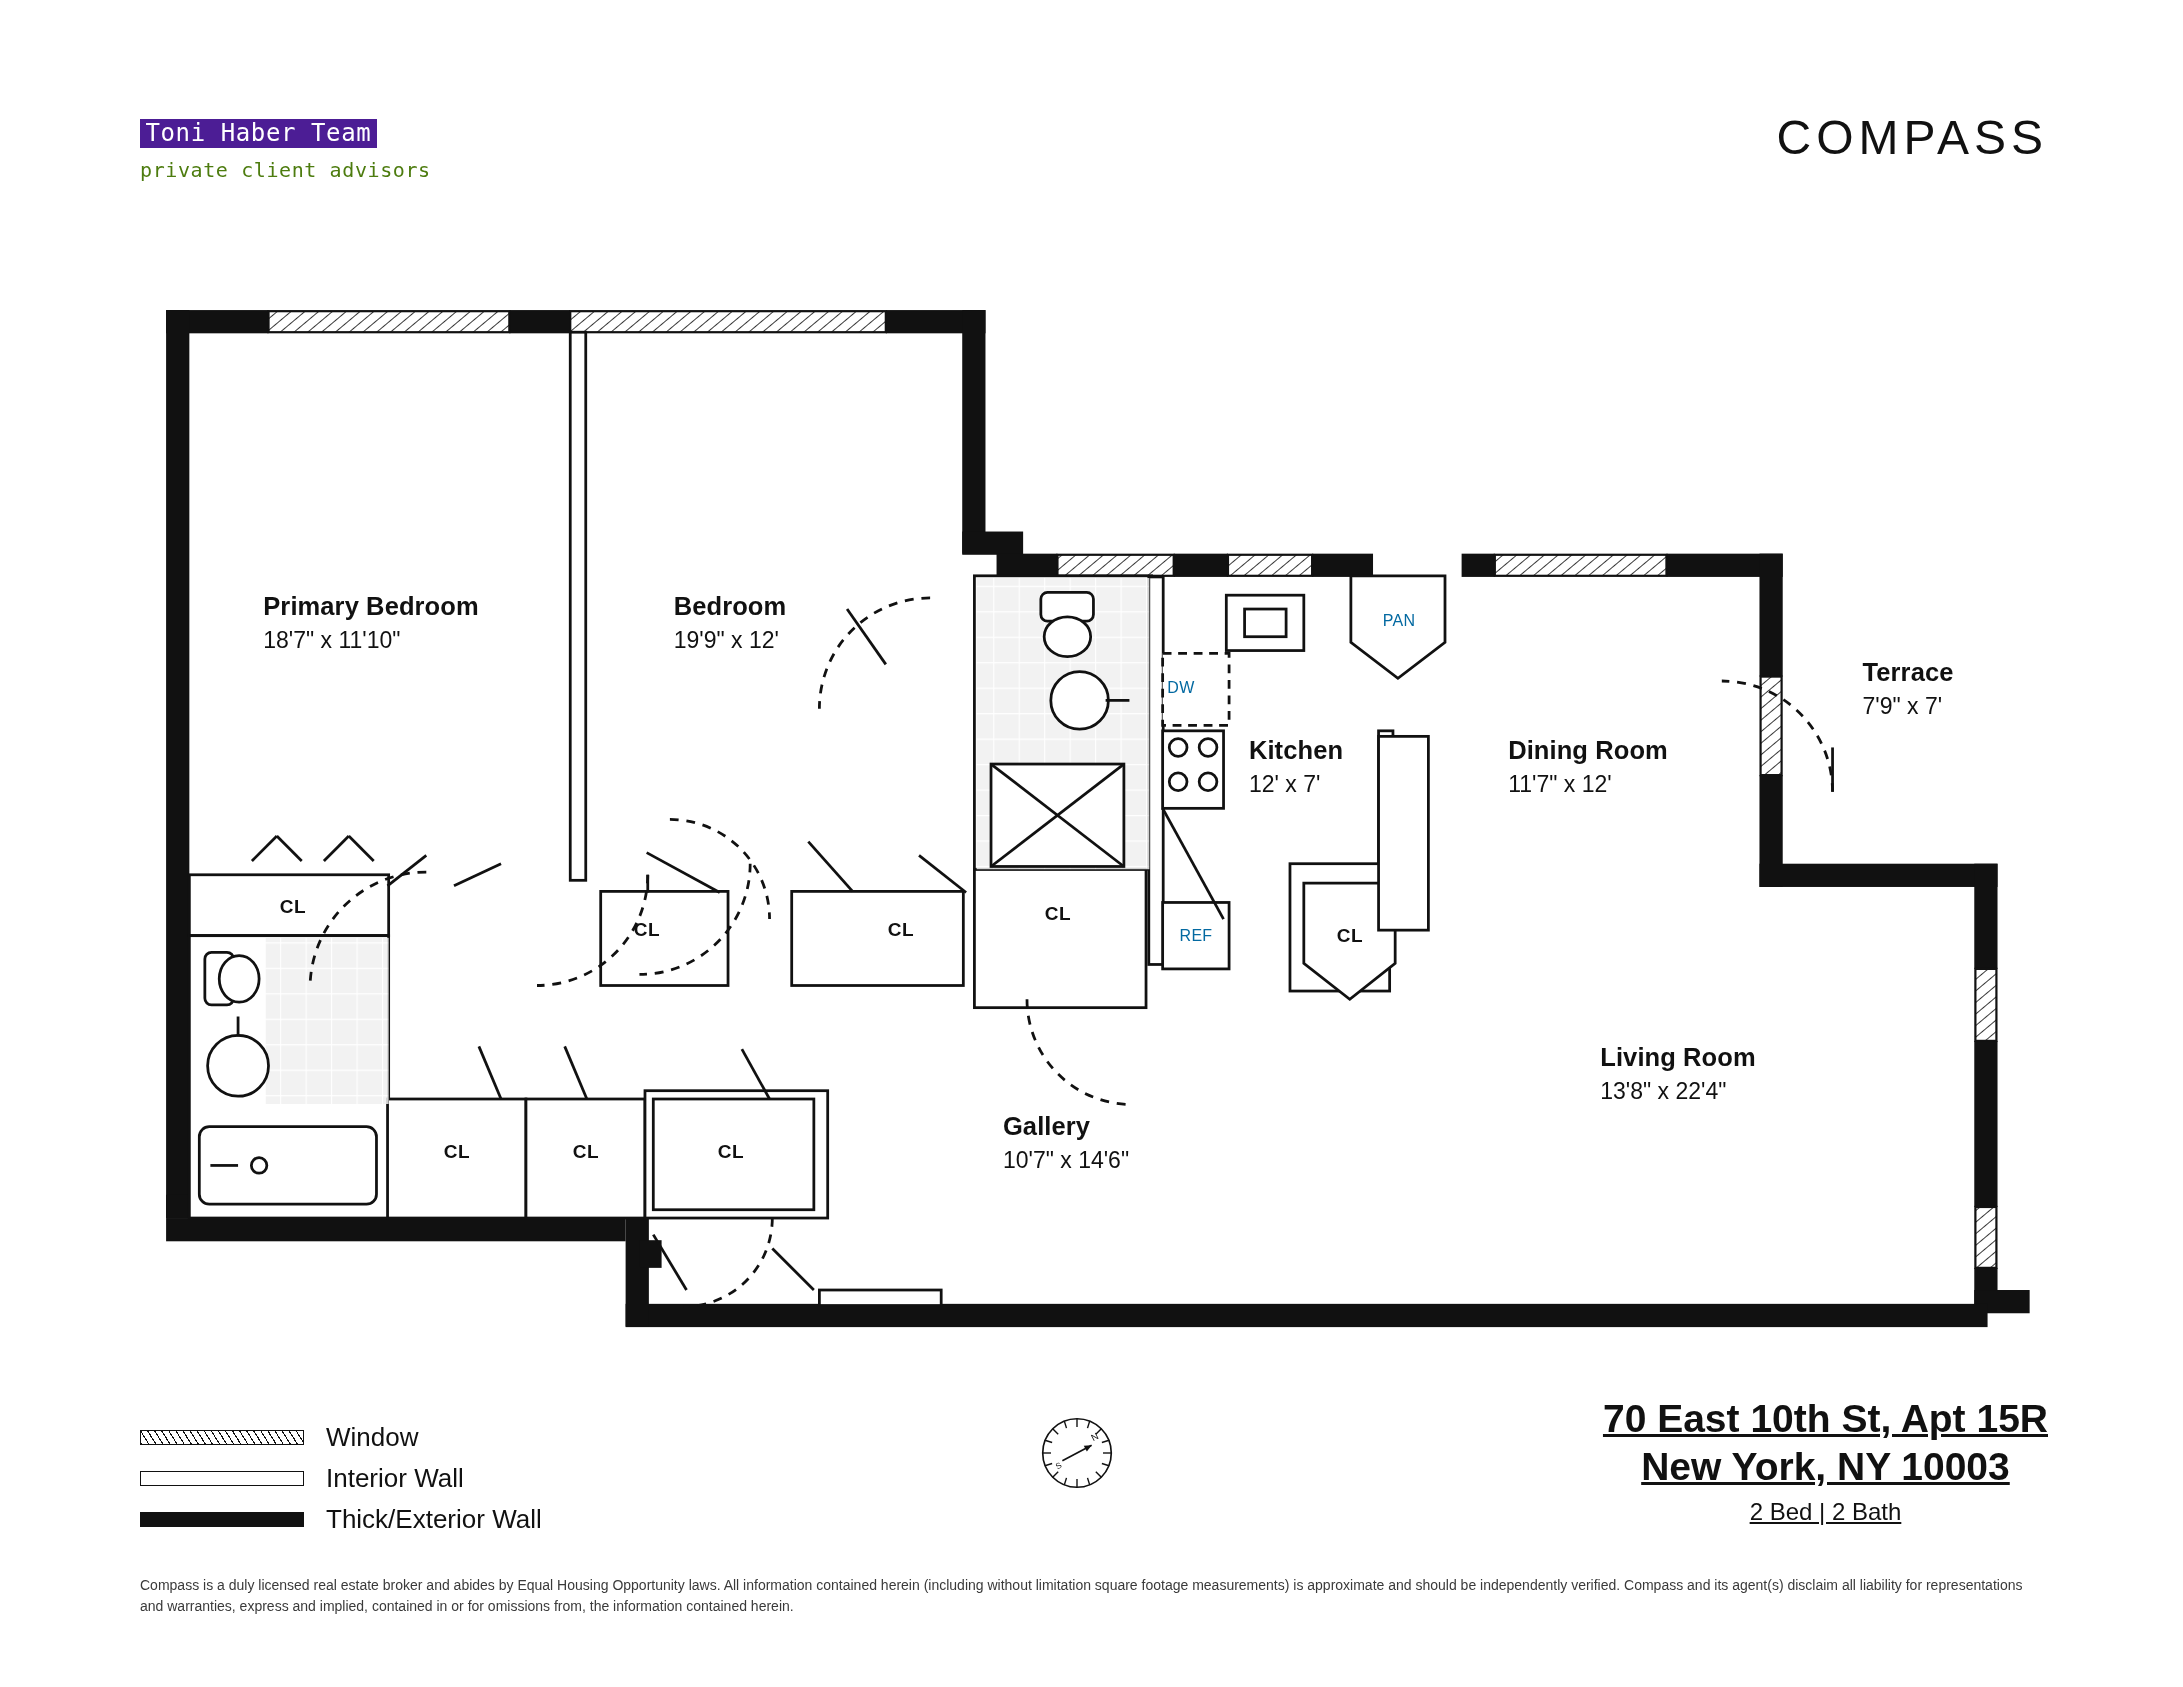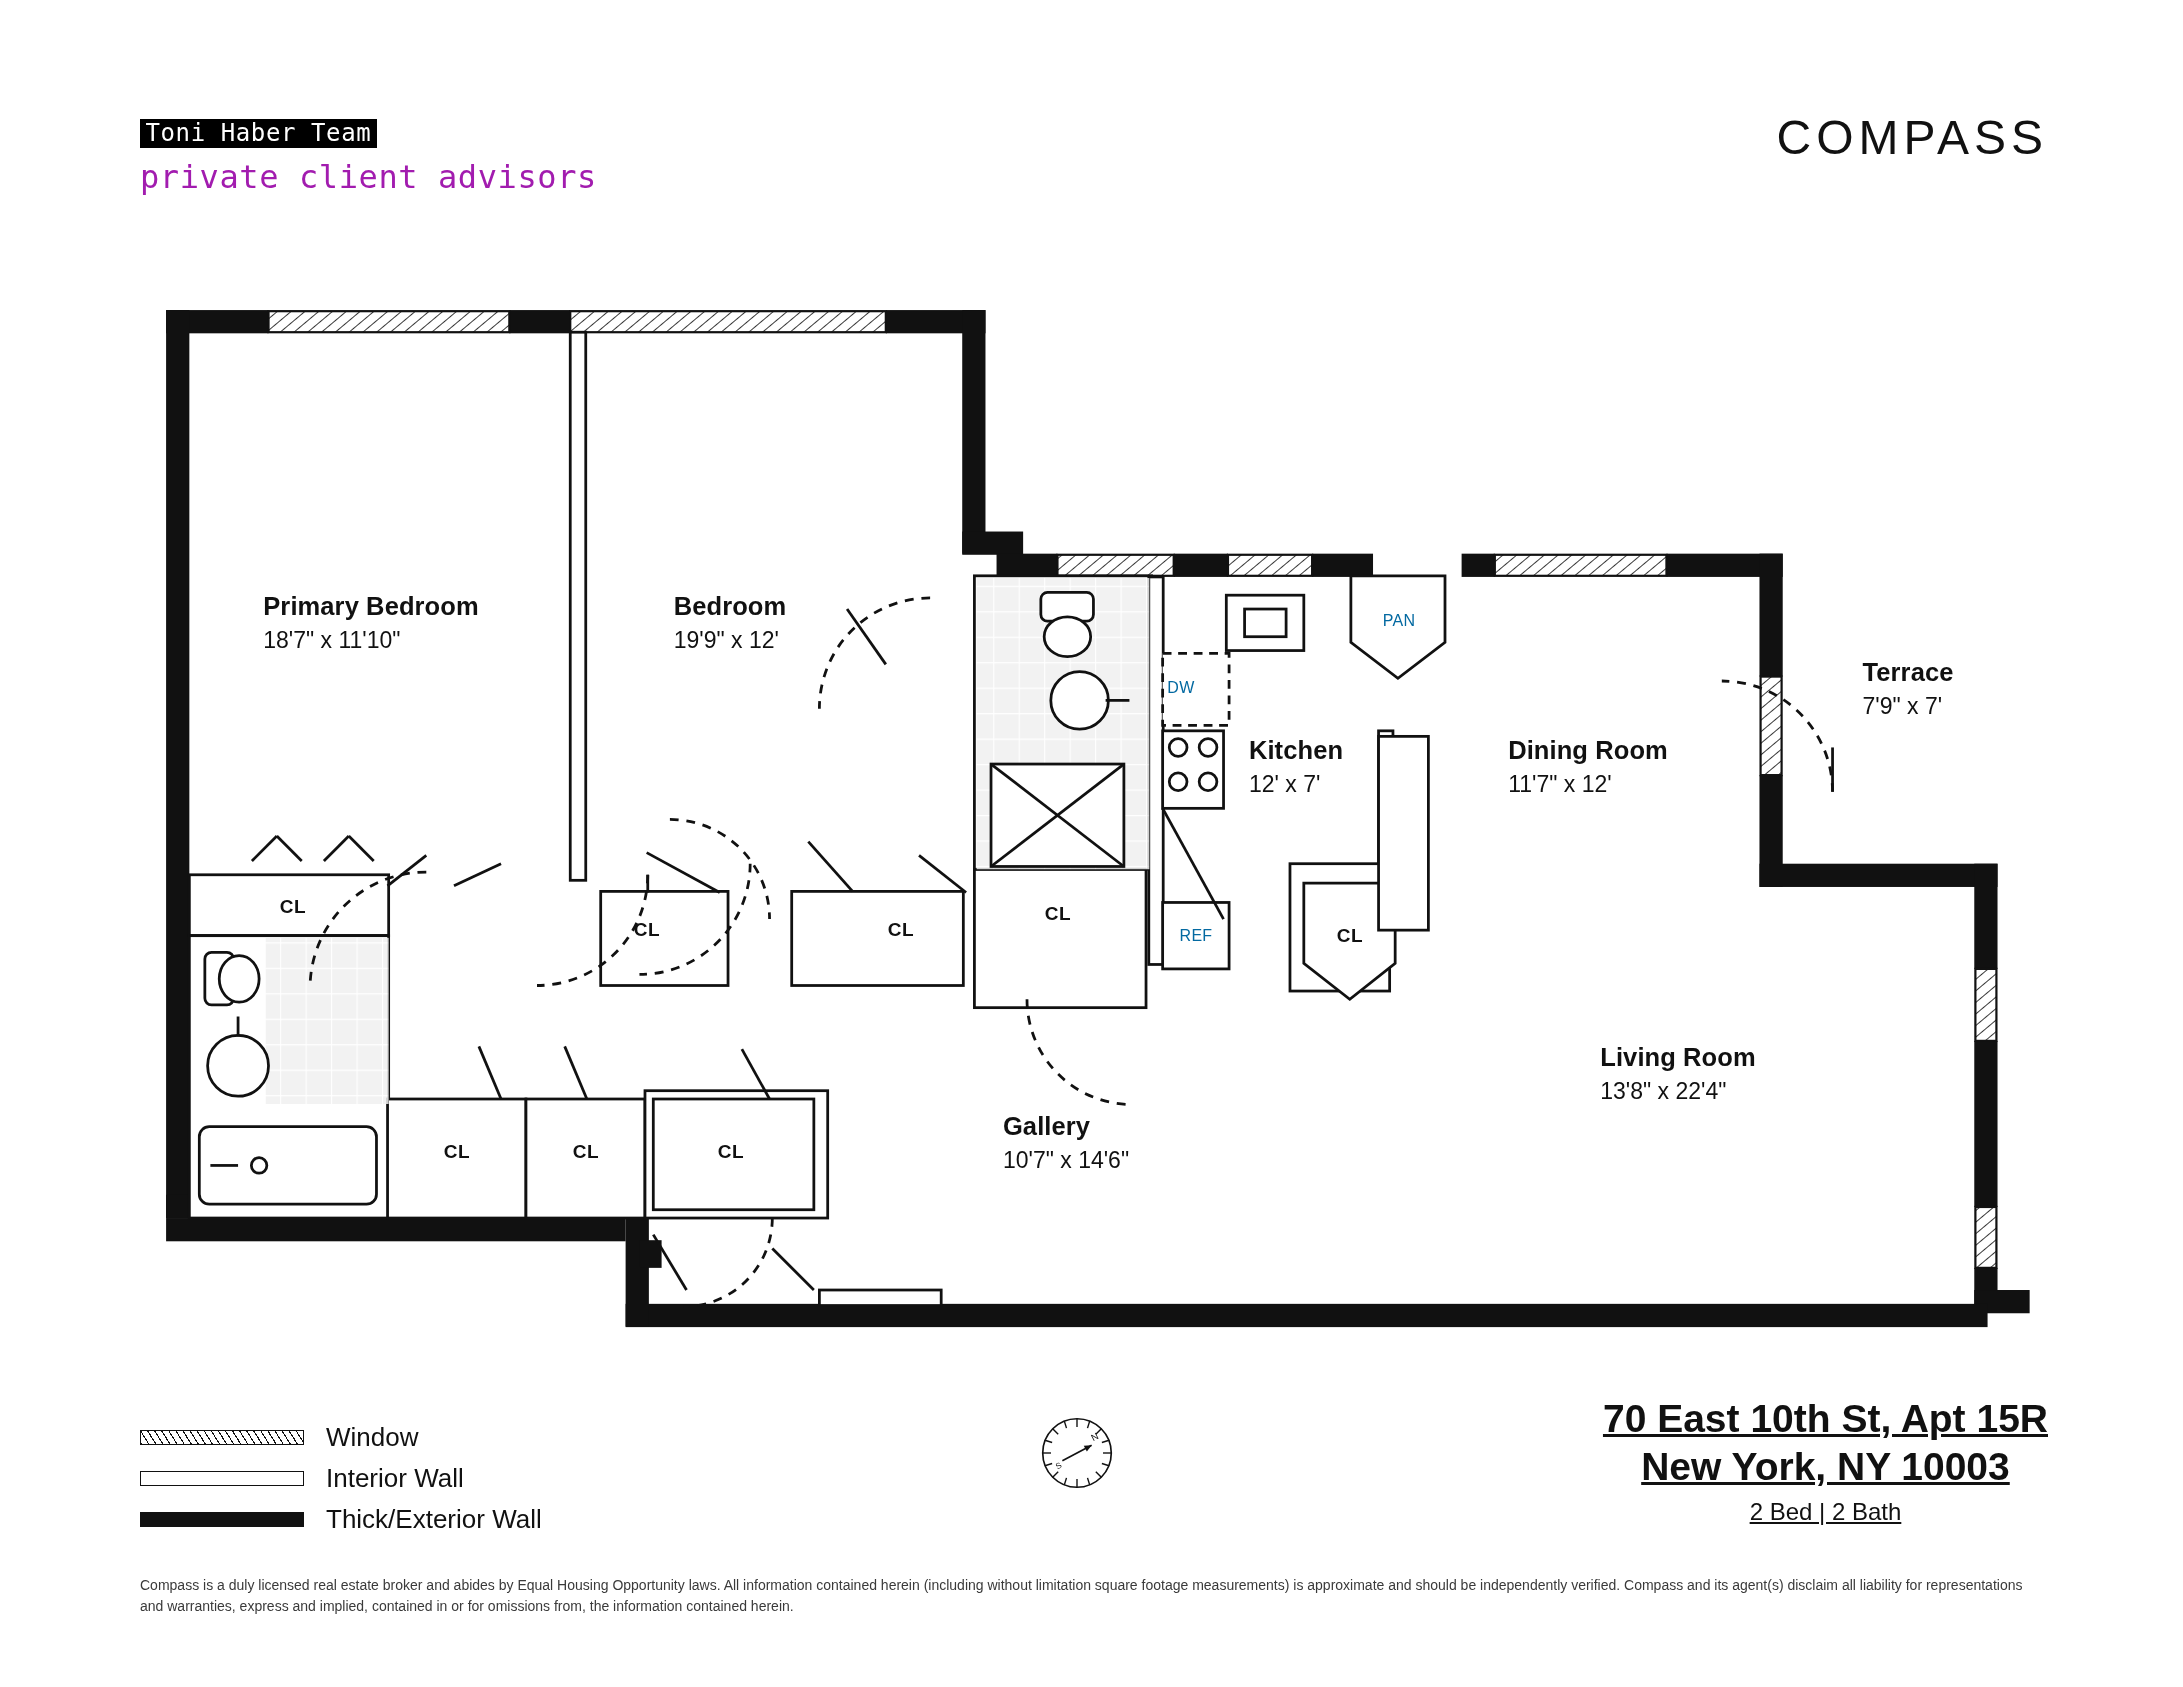--- a/index.html
+++ b/index.html
@@ -17,35 +17,35 @@
   }
 
   
   .brand-block {
     position: absolute;
     left: 140px;
     top: 119px;
   }
   .brand-name {
     display: inline-block;
-    background: #000000;
+    background: #4c1d95;
     color: #ffffff;
     font-family: "DejaVu Sans Mono", monospace;
     font-size: 24px;
     letter-spacing: 0.6px;
     padding: 2.2px 5.5px 3.3px 5.5px;
     line-height: 1.0;
     white-space: nowrap;
   }
   .brand-sub {
     margin-top: 10px;
     font-family: "DejaVu Sans Mono", monospace;
-    font-size: 32px;
+    font-size: 20px;
     letter-spacing: 0.6px;
-    color: #a21caf;
+    color: #4d7c0f;
     white-space: nowrap;
   }
 
   .compass-logo {
     position: absolute;
     right: 135px;
     top: 110px;
     display: flex;
     align-items: center;
     gap: 0px;

